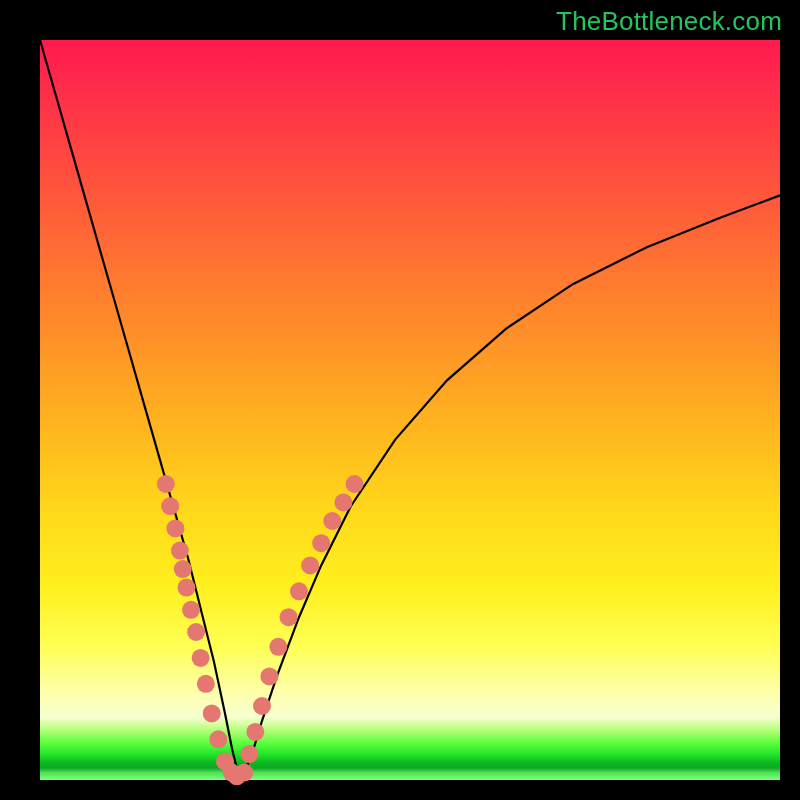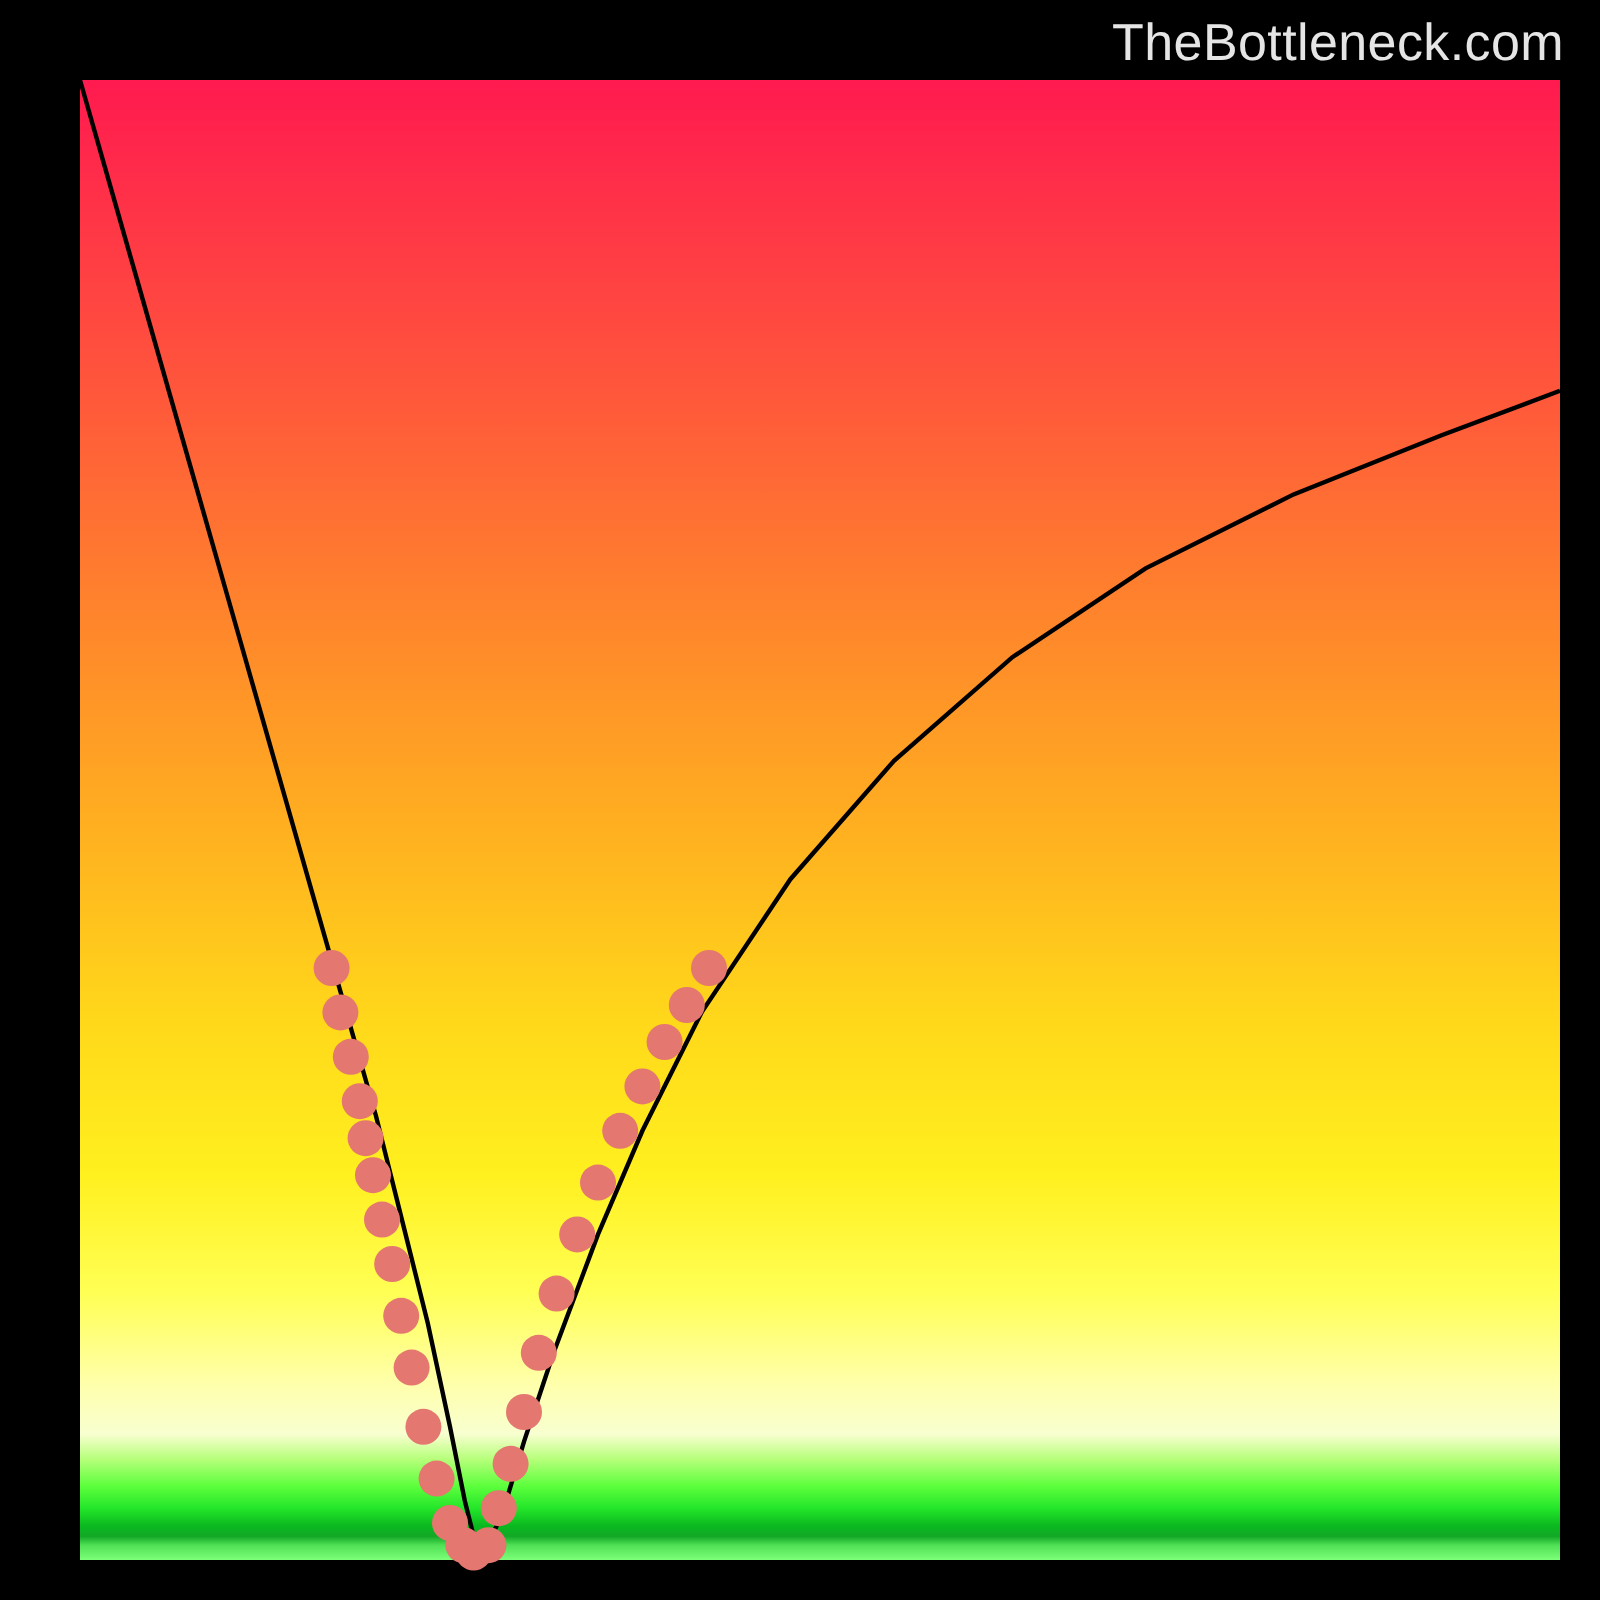--- a/index.html
+++ b/index.html
@@ -45,21 +45,21 @@
         #0ab81f 97.7%,
         #12a826 98.4%,
         #4fe055 99%,
         #7dff7a 100%
       );
   }
   .watermark {
     position: absolute;
     top: 6px;
     right: 18px;
-    color: #e5e5e5;
+    color: #22c55e;
     font-size: 26px;
     font-weight: 500;
     letter-spacing: 0.2px;
     user-select: none;
   }
   svg.curve {
     position: absolute;
     left: 0;
     top: 0;
     width: 740px;

